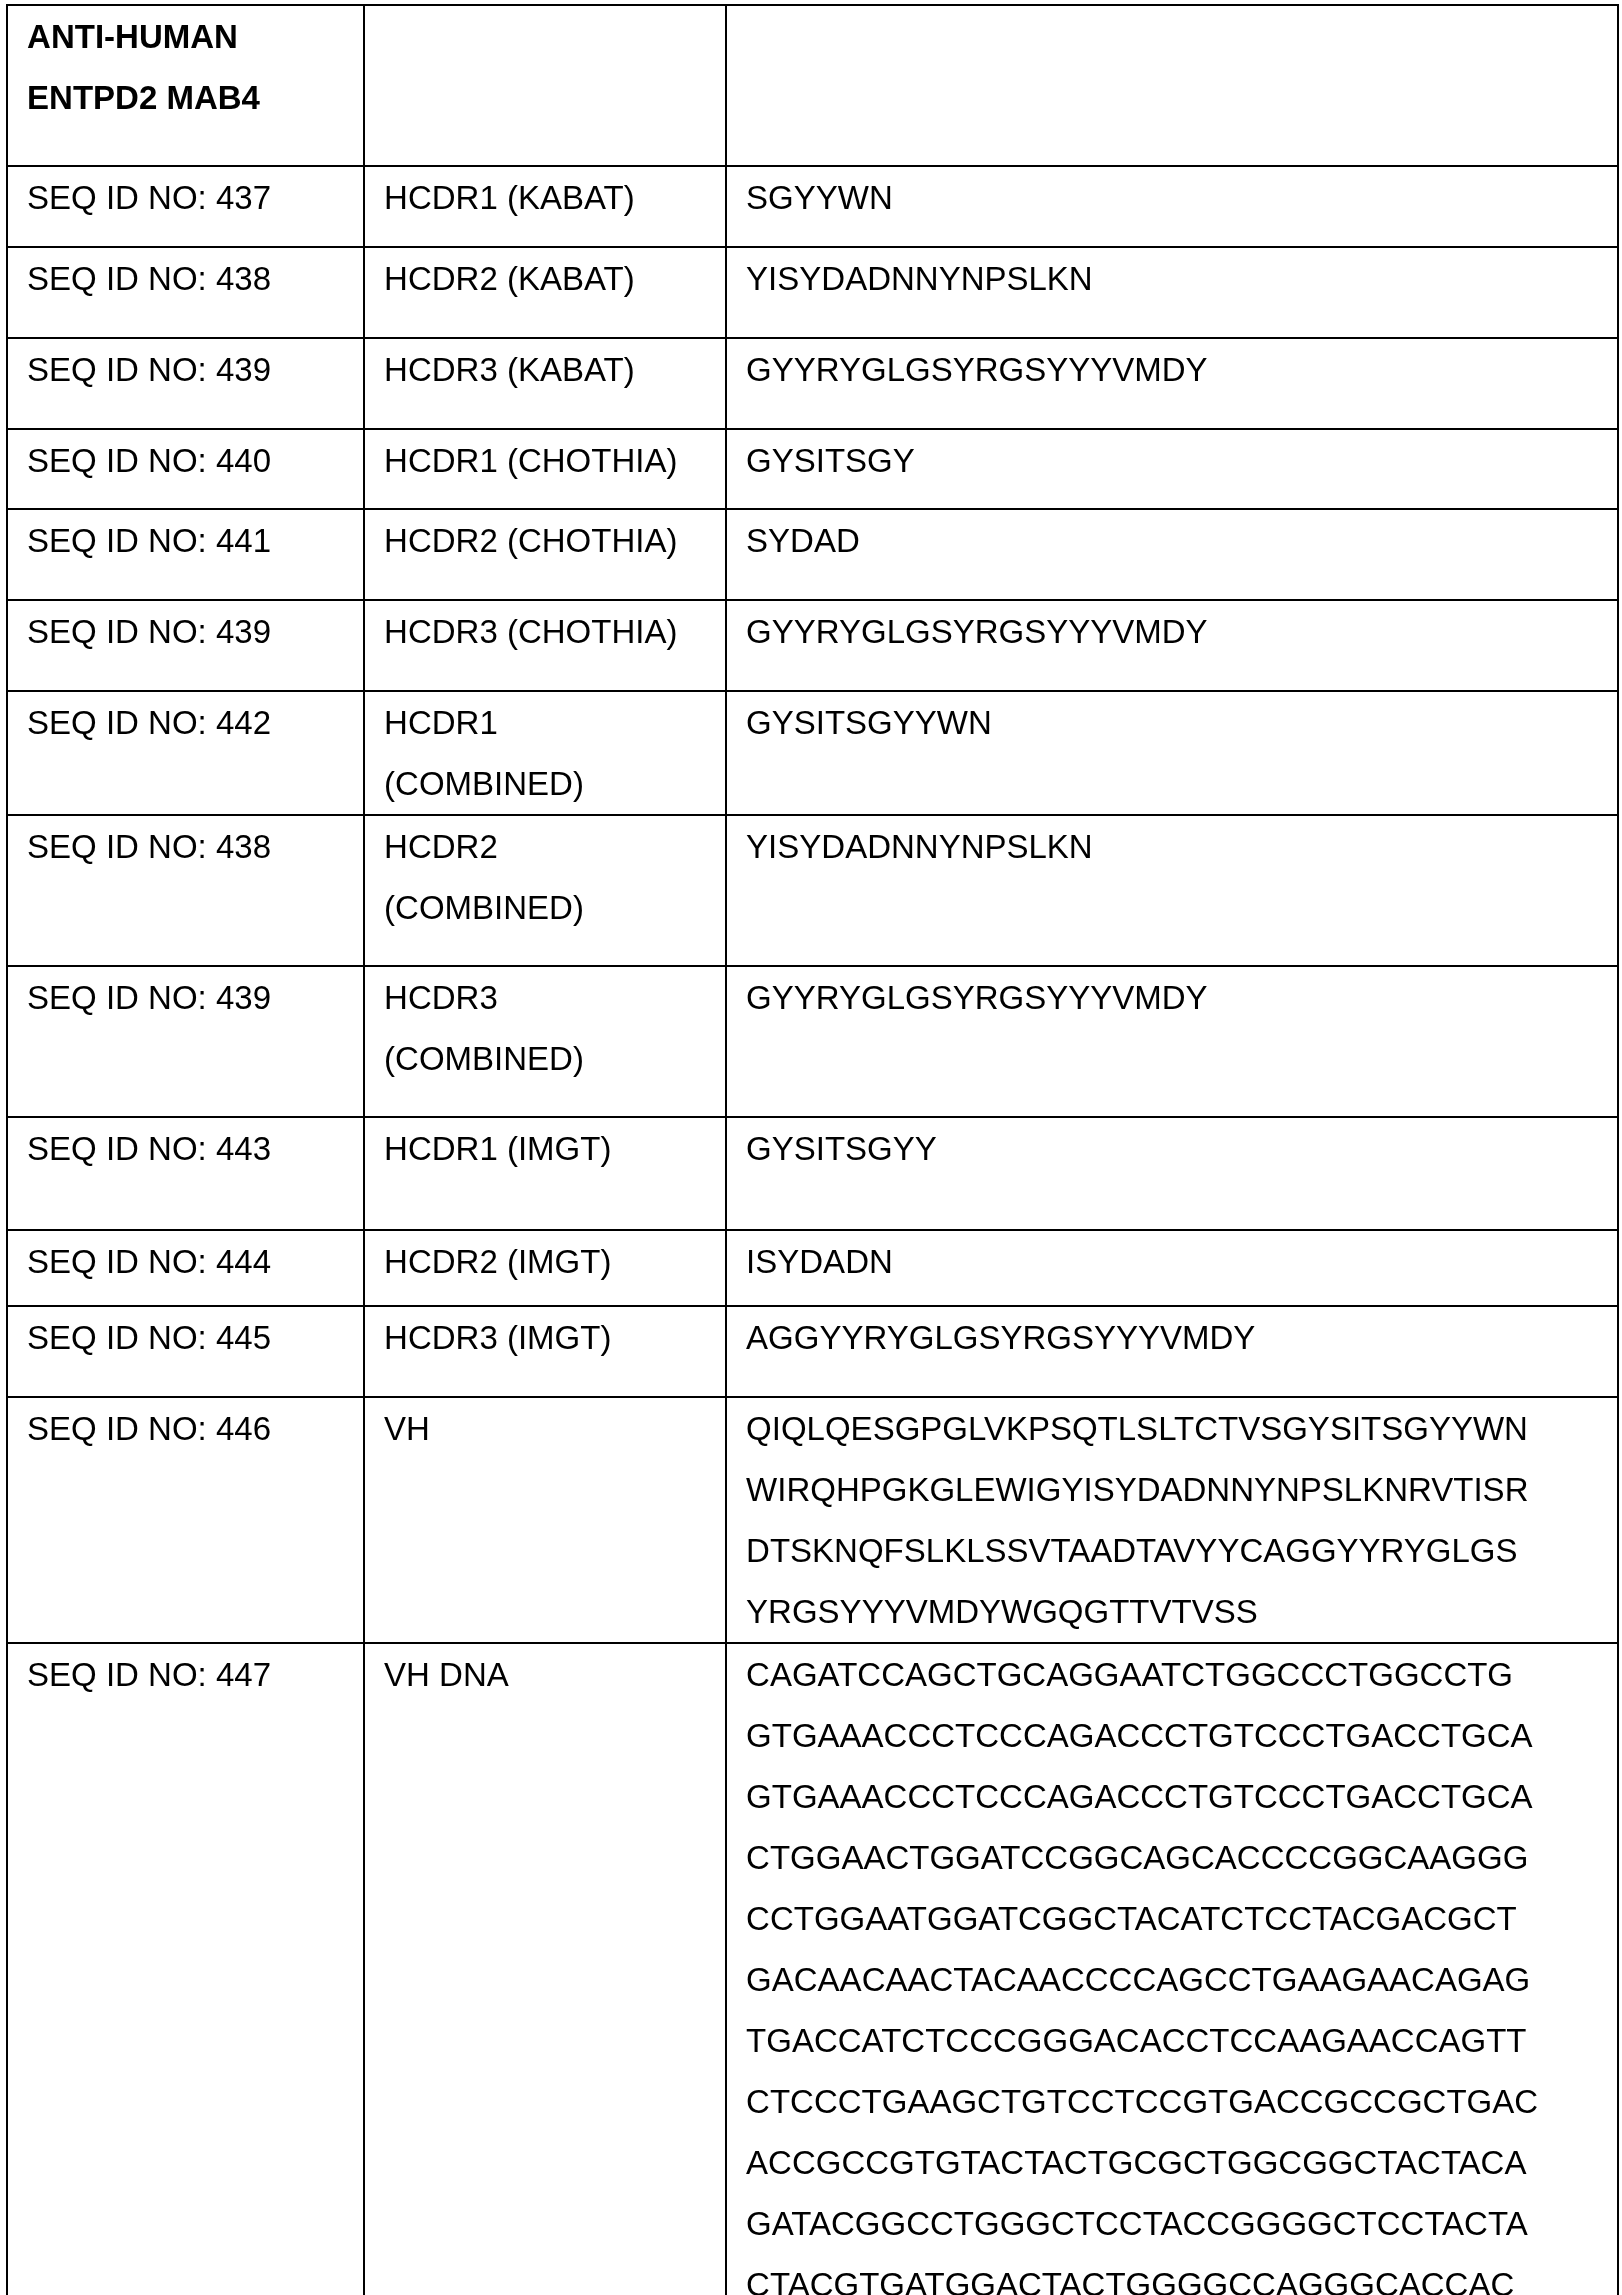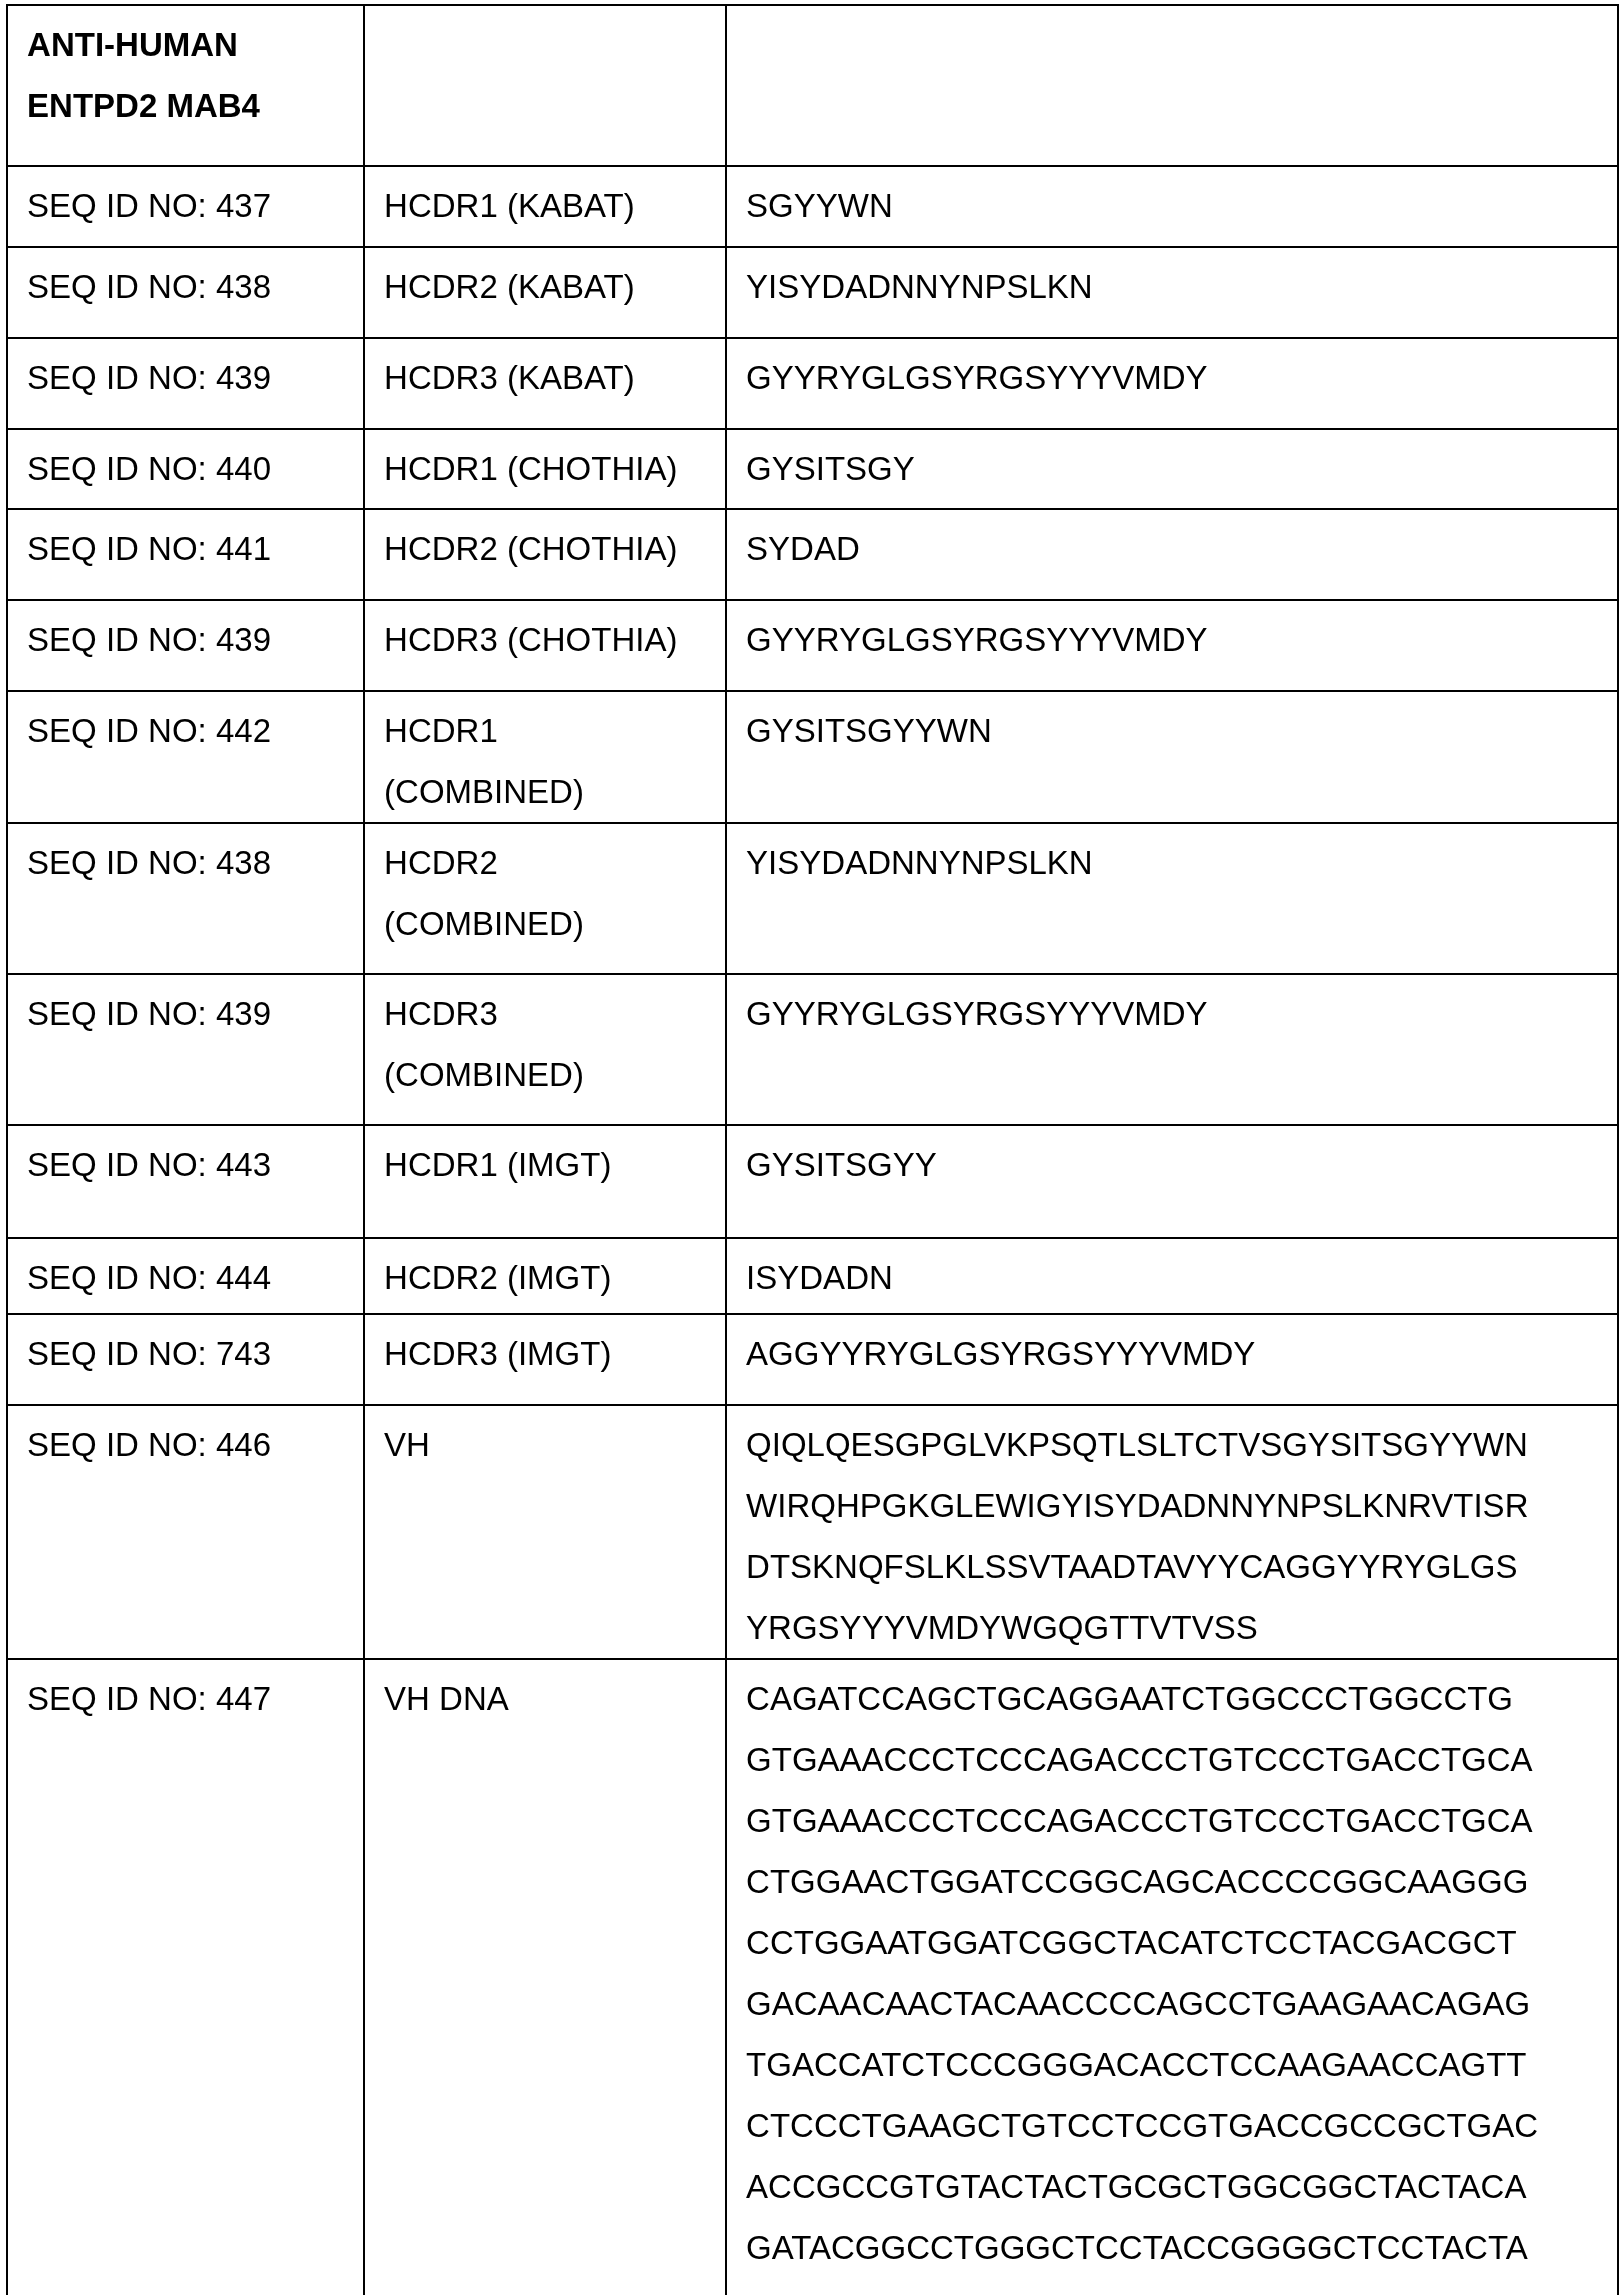--- a/index.html
+++ b/index.html
@@ -6,21 +6,21 @@
     body {
       width: 1623px; height: 2295px; overflow: hidden; position: relative;
       font-family: "Liberation Sans", sans-serif; color: #000;
     }
     table.seq {
       position: absolute; left: 6.1px; top: 4.4px;
       width: 1611px; border-collapse: collapse; table-layout: fixed;
     }
     table.seq td {
       border: 2.6px solid #000; vertical-align: top;
-      padding: 8px 0 0 19px; font-size: 33px; line-height: 61px;
+      padding: 0 0 0 19px; font-size: 33px; line-height: 61px;
       overflow: hidden; white-space: nowrap;
     }
     col.c1 { width: 357px; }
     col.c2 { width: 362px; }
     col.c3 { width: 892px; }
     td.head { font-weight: bold; padding-top: 0; line-height: 61px; }
     td.mid { vertical-align: middle; }
     td.multi { line-height: 49px; white-space: normal; word-break: break-all; padding-right: 17.4px; margin-left: 21px; }
     .vcenter-pad { padding-top: 12.2px; }
     .line { display: block; }
@@ -104,21 +104,21 @@
       <td>SEQ ID NO: 443</td>
       <td>HCDR1 (IMGT)</td>
       <td class="vcenter-pad">GYSITSGYY</td>
     </tr>
     <tr style="height:76px">
       <td>SEQ ID NO: 444</td>
       <td>HCDR2 (IMGT)</td>
       <td class="vcenter-pad">ISYDADN</td>
     </tr>
     <tr style="height:91px">
-      <td>SEQ ID NO: 743</td>
+      <td>SEQ ID NO: 445</td>
       <td>HCDR3 (IMGT)</td>
       <td class="vcenter-pad">AGGYYRYGLGSYRGSYYYVMDY</td>
     </tr>
 
     <tr style="height:204px">
       <td class="mid">SEQ ID NO: 446</td>
       <td class="mid">VH</td>
       <td class="multi">
         <span class="line">QIQLQESGPGLVKPSQTLSLTCTVSGYSITSGYYWN</span>
         <span class="line">WIRQHPGKGLEWIGYISYDADNNYNPSLKNRVTISR</span>

